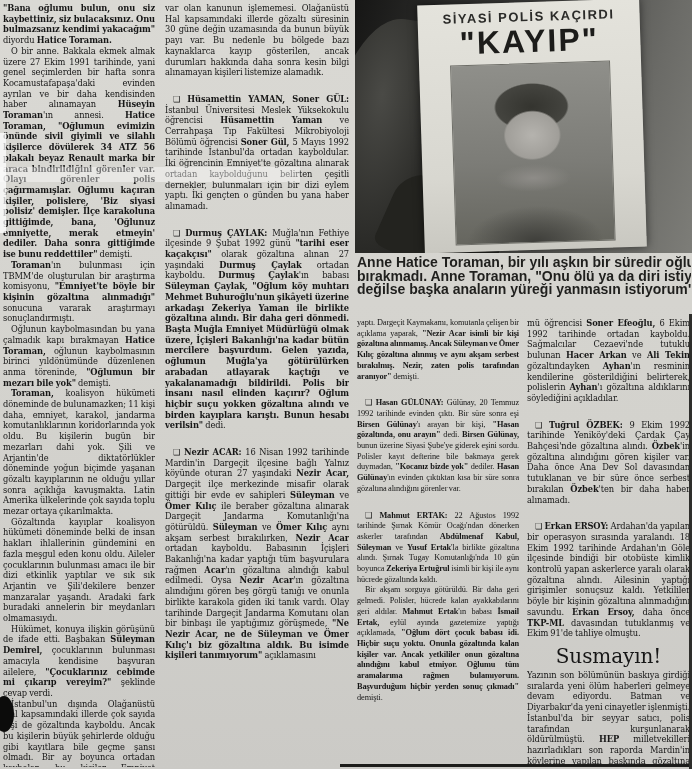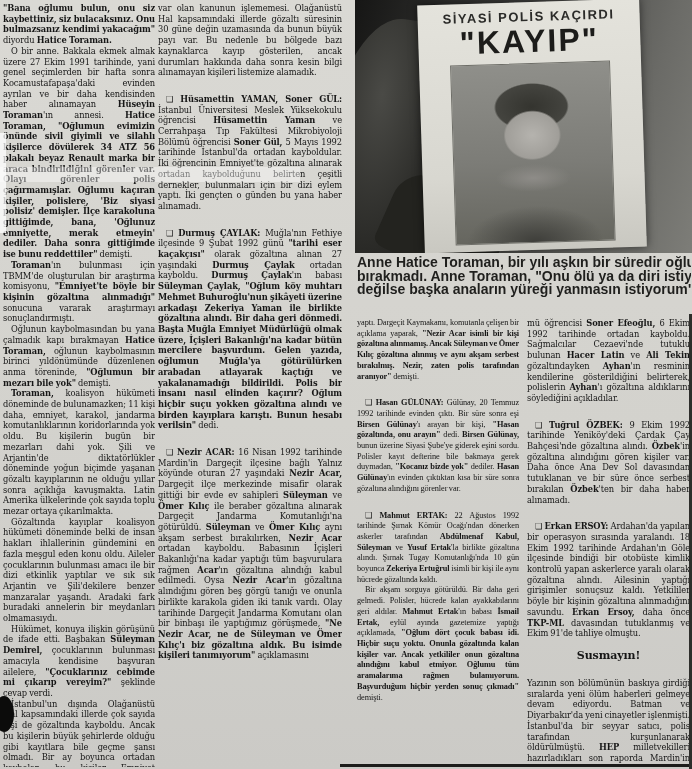--- a/index.html
+++ b/index.html
@@ -3,29 +3,29 @@
 <meta charset="utf-8">
 <style>
   html,body{margin:0;padding:0;background:#888;}
   .page{position:relative;width:692px;height:769px;overflow:hidden;
         background:linear-gradient(180deg,#dad9d4 0%,#d3d2cd 55%,#cbcac6 100%);
         font-family:"DejaVu Serif",serif;color:#161616;}
   .col{position:absolute;top:3px;height:764px;overflow:hidden;
        font-size:8.3px;line-height:10.7px;text-align:justify;
        letter-spacing:-0.1px;word-spacing:-0.4px;overflow-wrap:break-word;}
   .col1{left:3px;width:152px;}
-  .col2{left:158px;width:184px;}
+  .col2{left:165px;width:184px;}
   .col3{top:318px;left:357px;width:162px;height:448px;font-family:Liberation Serif, serif;}
   .col4{top:318px;left:527px;width:163px;height:448px;}
   .col p{margin:0;text-indent:8px;}
   .col p.cont{text-indent:0;}
   .col p.entry{margin-top:16px;text-indent:8px;}
   .col b{font-weight:bold;}
-  .sus-heading{font-weight:bold;font-size:11px;line-height:16px;text-align:center;
-               margin:9px 0 14px 0;text-indent:0;}
+  .sus-heading{font-weight:normal;font-size:20px;line-height:16px;text-align:center;
+               margin:9px 0 6px 0;text-indent:0;}
   
   .photo{position:absolute;left:355px;top:0;width:337px;height:253px;overflow:hidden;
          background:linear-gradient(105deg,#161615 0%,#3c3c3a 40%,#6b6b67 80%,#7d7d78 100%);}
   .photo-figure{position:absolute;left:-28px;top:18px;width:120px;height:260px;
                 background:radial-gradient(ellipse at 40% 30%,#4a4a46 0%,#2a2a27 60%,#181816 100%);
                 border-radius:50% 40% 30% 50%;transform:rotate(8deg);}
   .photo-hand{position:absolute;left:30px;bottom:-18px;width:120px;height:90px;
               background:#23231f;border-radius:40% 50% 10% 10%;transform:rotate(24deg);}
   .poster{position:absolute;left:66px;top:2px;width:222px;height:248px;
           background:linear-gradient(180deg,#e4e3dc 0%,#d8d7d0 70%,#c9c8c1 100%);
@@ -90,21 +90,21 @@
 
   <div class="col col3">
     <p class="cont">yaptı. Dargeçit Kaymakamı, komutanla çelişen bir açıklama yaparak, <b>"Nezir Acar isimli bir kişi gözaltına alınmamış. Ancak Süleyman ve Ömer Kılıç gözaltına alınmış ve aynı akşam serbest bırakılmış. Nezir, zaten polis tarafından aranıyor"</b> demişti.</p>
     <p class="entry">❑ <b>Hasan GÜLÜNAY:</b> Gülünay, 20 Temmuz 1992 tarihinde evinden çıktı. Bir süre sonra eşi <b>Birsen Gülünay</b>'ı arayan bir kişi, <b>"Hasan gözaltında, onu arayın"</b> dedi. <b>Birsen Gülünay,</b> bunun üzerine Siyasi Şube'ye giderek eşini sordu. Polisler kayıt defterine bile bakmaya gerek duymadan, <b>"Kocanız bizde yok"</b> dediler. <b>Hasan Gülünay</b>'ın evinden çıktıktan kısa bir süre sonra gözaltına alındığını görenler var.</p>
     <p class="entry">❑ <b>Mahmut ERTAK:</b> 22 Ağustos 1992 tarihinde Şırnak Kömür Ocağı'ndan dönerken askerler tarafından <b>Abdülmenaf Kabul, Süleyman</b> ve <b>Yusuf Ertak</b>'la birlikte gözaltına alındı. Şırnak Tugay Komutanlığı'nda 10 gün boyunca <b>Zekeriya Ertuğrul</b> isimli bir kişi ile aynı hücrede gözaltında kaldı.</p>
     <p>Bir akşam sorguya götürüldü. Bir daha geri gelmedi. Polisler, hücrede kalan ayakkabılarını geri aldılar. <b>Mahmut Ertak</b>'ın babası <b>İsmail Ertak,</b> eylül ayında gazetemize yaptığı açıklamada, <b>"Oğlum dört çocuk babası idi. Hiçbir suçu yoktu. Onunla gözaltında kalan kişiler var. Ancak yetkililer onun gözaltına alındığını kabul etmiyor. Oğlumu tüm aramalarıma rağmen bulamıyorum. Başvurduğum hiçbir yerden sonuç çıkmadı"</b> demişti.</p>
 
   </div>
 
   <div class="col col4">
-    <p class="cont">mü öğrencisi <b>Soner Efeoğlu,</b> 6 Ekim 1992 tarihinde ortadan kayboldu. Sağmalcılar Cezaevi'nde tutuklu bulunan <b>Hacer Latin</b> ve <b>Ali Tekin</b> gözaltındayken <b>Ayhan</b>'ın resminin kendilerine gösterildiğini belirterek, polislerin <b>Ayhan</b>'ı gözaltına aldıklarını söylediğini açıkladılar.</p>
+    <p class="cont">mü öğrencisi <b>Soner Efeoğlu,</b> 6 Ekim 1992 tarihinde ortadan kayboldu. Sağmalcılar Cezaevi'nde tutuklu bulunan <b>Hacer Arkan</b> ve <b>Ali Tekin</b> gözaltındayken <b>Ayhan</b>'ın resminin kendilerine gösterildiğini belirterek, polislerin <b>Ayhan</b>'ı gözaltına aldıklarını söylediğini açıkladılar.</p>
     <p class="entry">❑ <b>Tuğrul ÖZBEK:</b> 9 Ekim 1992 tarihinde Yeniköy'deki Çardak Çay Bahçesi'nde gözaltına alındı. <b>Özbek</b>'in gözaltına alındığını gören kişiler var. Daha önce Ana Dev Sol davasından tutuklanan ve bir süre önce serbest bırakılan <b>Özbek</b>'ten bir daha haber alınamadı.</p>
     <p class="entry">❑ <b>Erkan ERSOY:</b> Ardahan'da yapılan bir operasyon sırasında yaralandı. 18 Ekim 1992 tarihinde Ardahan'ın Göle ilçesinde bindiği bir otobüste kimlik kontrolü yapan askerlerce yaralı olarak gözaltına alındı. Ailesinin yaptığı girişimler sonuçsuz kaldı. Yetkililer böyle bir kişinin gözaltına alınmadığını savundu. <b>Erkan Ersoy,</b> daha önce <b>TKP-ML</b> davasından tutuklanmış ve Ekim 91'de tahliye olmuştu.</p>
     <div class="sus-heading">Susmayın!</div>
     <p class="cont">Yazının son bölümünün baskıya girdiği sıralarda yeni ölüm haberleri gelmeye devam ediyordu. Batman ve Diyarbakır'da yeni cinayetler işlenmişti. İstanbul'da bir seyyar satıcı, polis tarafından kurşunlanarak öldürülmüştü. <b>HEP</b> milletvekilleri hazırladıkları son raporda Mardin'in köylerine yapılan baskında gözaltına alınan köylüden haber alınamadığını açıklamıştı.</p>
 
   </div>
 
   <div class="artifact artifact-band"></div>
   <div class="artifact artifact-sliver"></div>
   <div class="artifact artifact-blob"></div>

